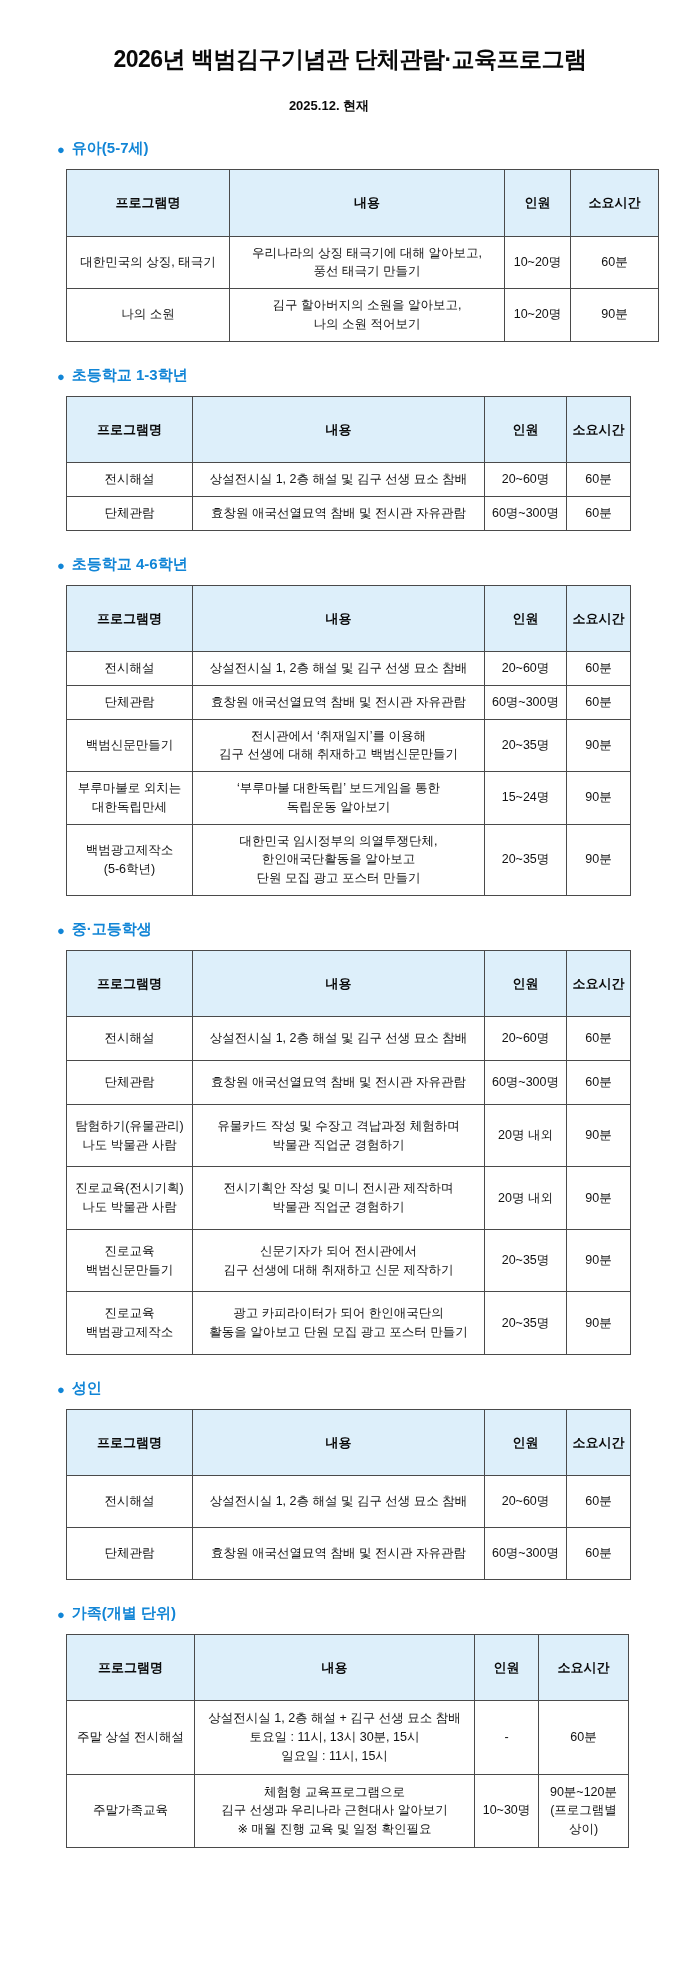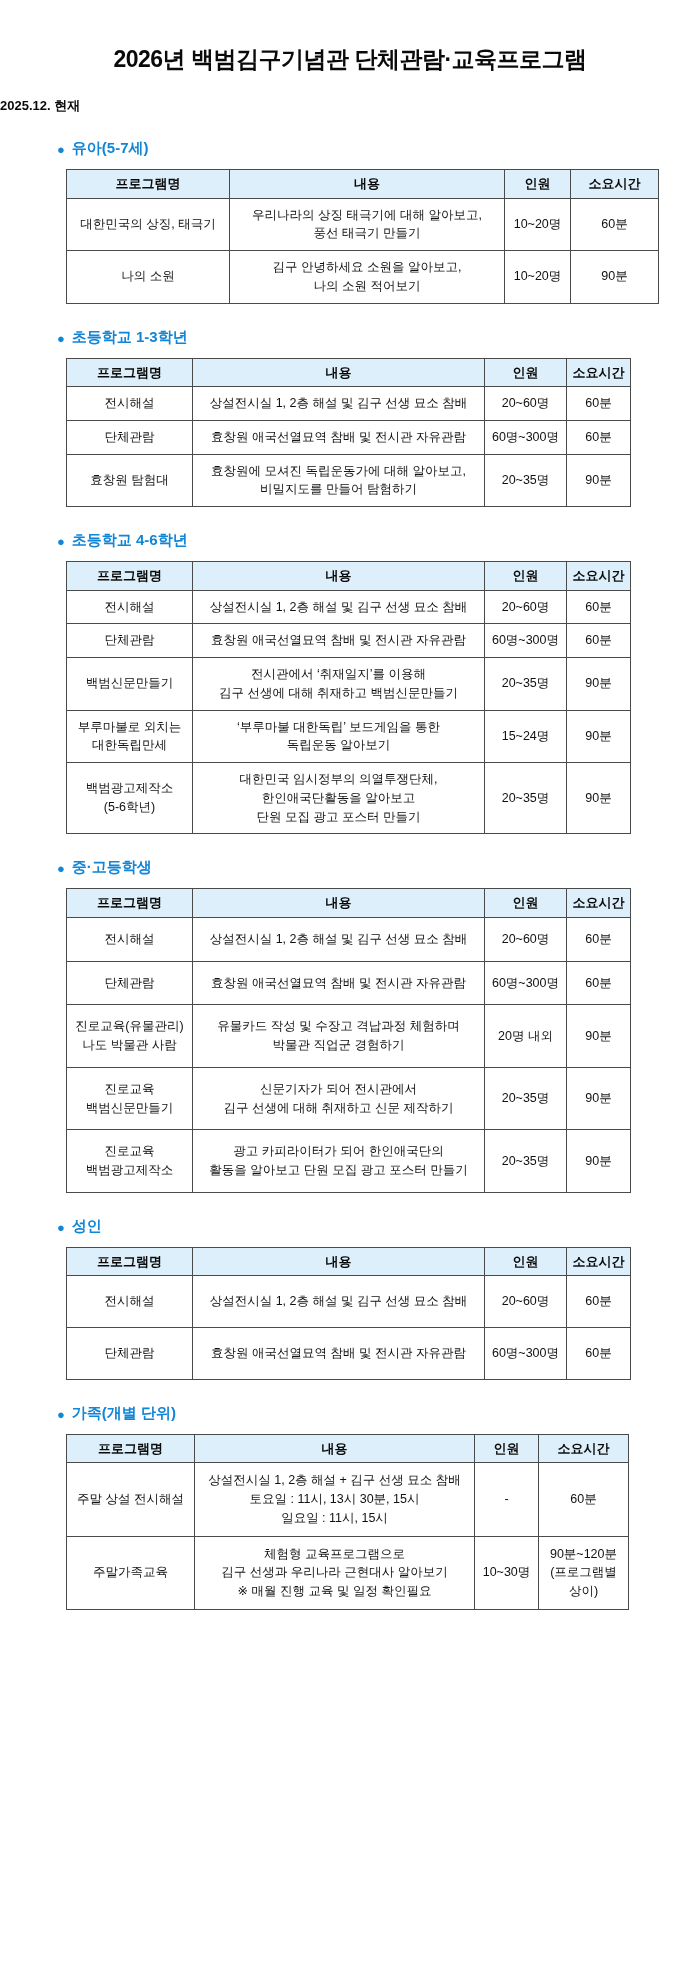--- a/index.html
+++ b/index.html
@@ -7,40 +7,40 @@
     width:700px;height:1980px;overflow:hidden;background:#ffffff;
     font-family:"Liberation Sans","DejaVu Sans",sans-serif;color:#111;
     position:relative;
   }
   .page{width:700px;height:1928px;}
   .doc-title{
     padding-top:44px;text-align:center;font-size:23px;font-weight:bold;
     letter-spacing:-0.5px;color:#0a0a0a;
   }
   .date-note{
-    margin:22px 42px 0 0;text-align:left;font-size:13px;font-weight:bold;color:#0a0a0a;
+    margin:22px 42px 0 0;text-align:center;font-size:13px;font-weight:bold;color:#0a0a0a;
   }
   .section{margin:0 40px 0 57px;}
   .sec-head{
     margin-top:40px;margin-bottom:11px;font-size:15px;font-weight:bold;
     color:var(--accent,#1185d6);display:flex;align-items:center;gap:7px;
   }
   .sec-head:first-of-type{margin-top:24px;}
   .bullet{font-size:13px;line-height:1;transform:translateY(1px);}
   table.ptable{
     border-collapse:collapse;table-layout:fixed;
     border:1.5px solid #383838;margin-left:9px;
   }
   .ptable th,.ptable td{
     border:1px solid #4a4a4a;text-align:center;vertical-align:middle;
     overflow:hidden;padding:7px 3px;font-size:12.5px;line-height:1.5;
   }
   .ptable thead th{
     background:var(--thead-bg,#ddeffa);font-weight:bold;font-size:13px;
-    padding:4px 2px;color:#0a0a0a;
+    padding:23px 2px;color:#0a0a0a;
   }
   .ptable .line{white-space:nowrap;}
   .cell-name{font-size:12.6px;margin-left:46px;}
   
   .t-infant{width:592px;}
   .t-std{width:564px;}
   .t-family{width:562px;}
   
   .t-roomy td{padding:12px 3px;}
   .t-adult td{padding:16px 3px;}
@@ -87,21 +87,21 @@
               </td>
               <td>
                 <div class="line">60분</div>
               </td>
             </tr>
             <tr>
               <td class="cell-name">
                 <div class="line">나의 소원</div>
               </td>
               <td>
-                <div class="line">김구 안녕하세요 소원을 알아보고,</div>
+                <div class="line">김구 할아버지의 소원을 알아보고,</div>
                 <div class="line">나의 소원 적어보기</div>
               </td>
               <td>
                 <div class="line">10~20명</div>
               </td>
               <td>
                 <div class="line">90분</div>
               </td>
             </tr>
           </tbody>
@@ -149,35 +149,20 @@
               <td>
                 <div class="line">효창원 애국선열묘역 참배 및 전시관 자유관람</div>
               </td>
               <td>
                 <div class="line">60명~300명</div>
               </td>
               <td>
                 <div class="line">60분</div>
               </td>
             </tr>
-            <tr>
-              <td class="cell-name">
-                <div class="line">효창원 탐험대</div>
-              </td>
-              <td>
-                <div class="line">효창원에 모셔진 독립운동가에 대해 알아보고,</div>
-                <div class="line">비밀지도를 만들어 탐험하기</div>
-              </td>
-              <td>
-                <div class="line">20~35명</div>
-              </td>
-              <td>
-                <div class="line">90분</div>
-              </td>
-            </tr>
           </tbody>
         </table>
       </div>
       <div class="section">
         <div class="sec-head">
           <span class="bullet">●</span>
           <span>초등학교 4-6학년</span>
         </div>
         <table class="ptable t-std">
           <colgroup>
@@ -318,25 +303,41 @@
               </td>
               <td>
                 <div class="line">60명~300명</div>
               </td>
               <td>
                 <div class="line">60분</div>
               </td>
             </tr>
             <tr>
               <td class="cell-name">
-                <div class="line">진로교육(유물관리)</div>
+                <div class="line">탐험하기(유물관리)</div>
                 <div class="line">나도 박물관 사람</div>
               </td>
               <td>
                 <div class="line">유물카드 작성 및 수장고 격납과정 체험하며</div>
+                <div class="line">박물관 직업군 경험하기</div>
+              </td>
+              <td>
+                <div class="line">20명 내외</div>
+              </td>
+              <td>
+                <div class="line">90분</div>
+              </td>
+            </tr>
+            <tr>
+              <td class="cell-name">
+                <div class="line">진로교육(전시기획)</div>
+                <div class="line">나도 박물관 사람</div>
+              </td>
+              <td>
+                <div class="line">전시기획안 작성 및 미니 전시관 제작하며</div>
                 <div class="line">박물관 직업군 경험하기</div>
               </td>
               <td>
                 <div class="line">20명 내외</div>
               </td>
               <td>
                 <div class="line">90분</div>
               </td>
             </tr>
             <tr>

